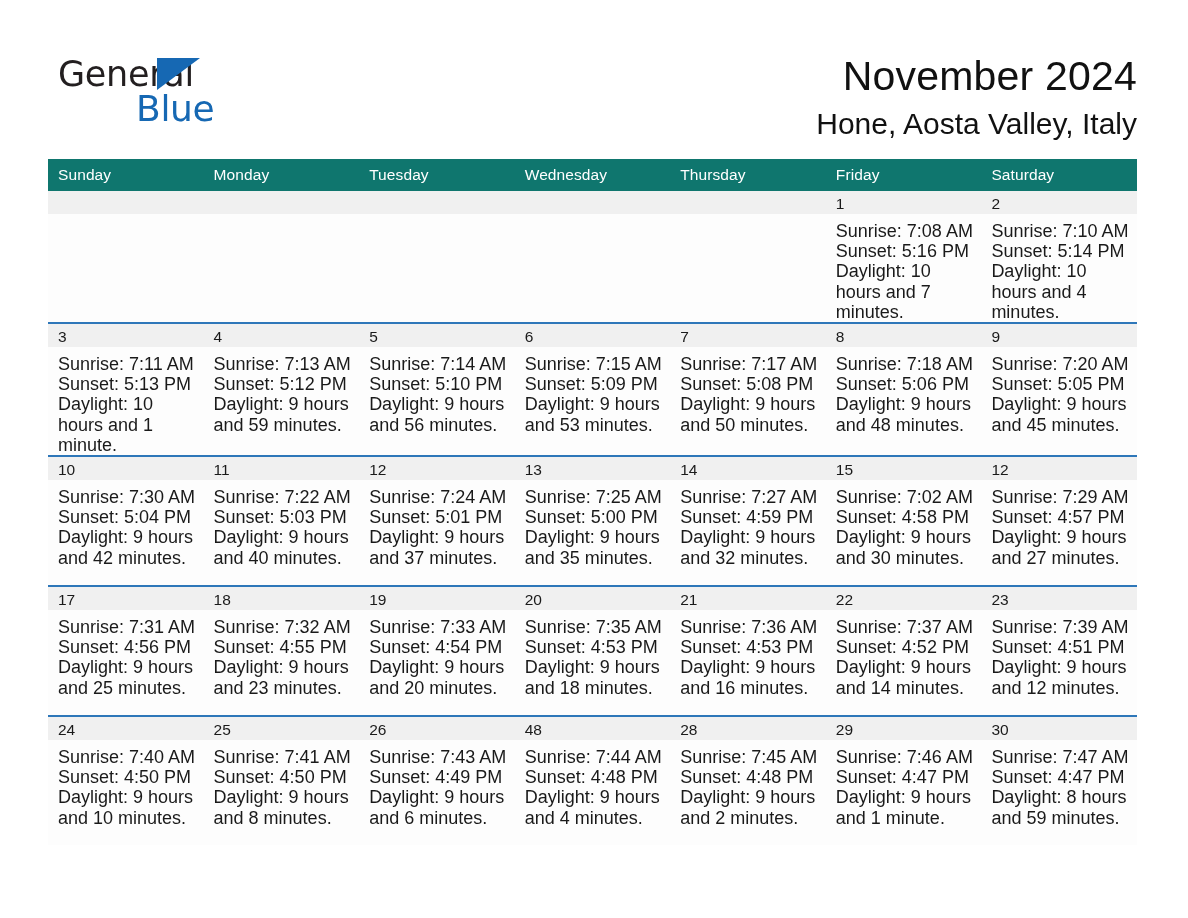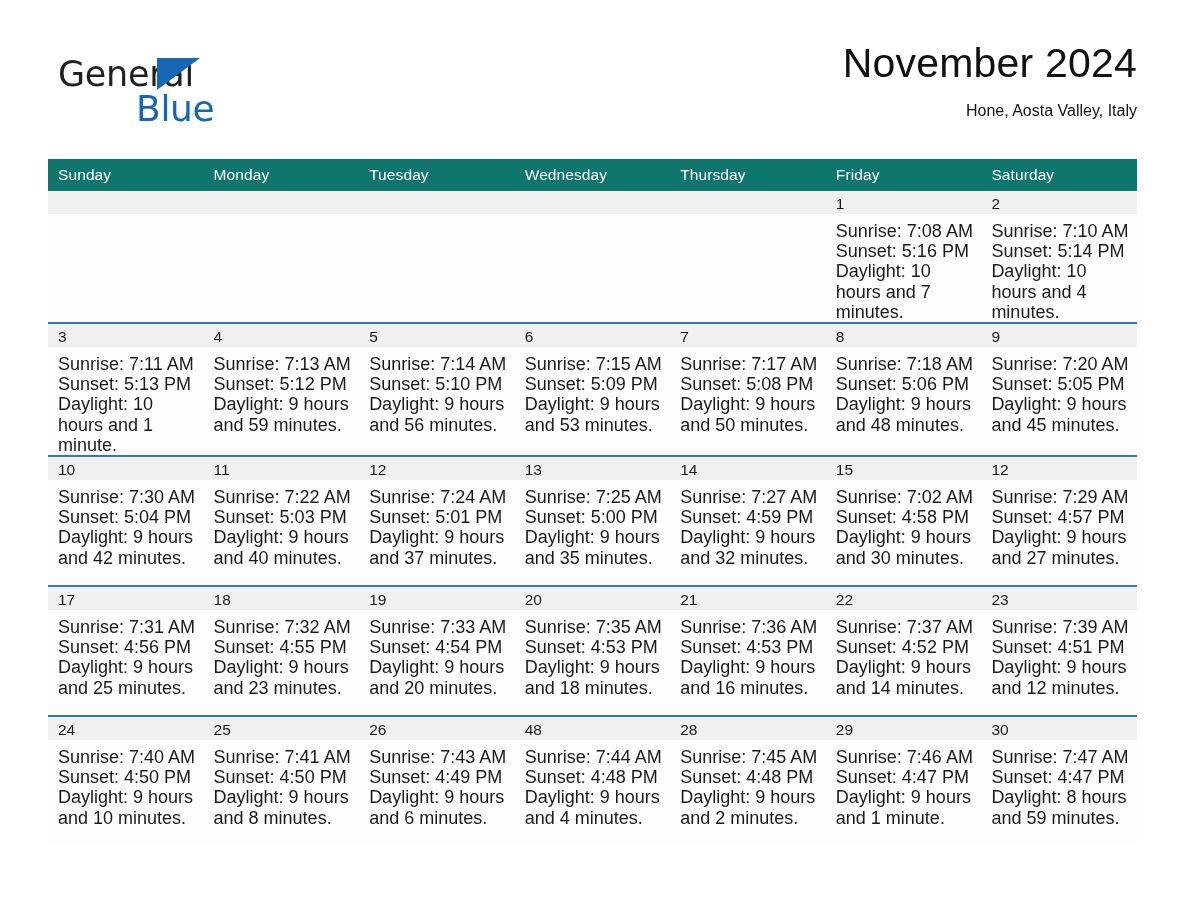--- a/index.html
+++ b/index.html
@@ -66,34 +66,34 @@
     font-size: 36px;
     line-height: 40px;
     color: #1668b3;
     letter-spacing: -0.3px;
     font-family: "DejaVu Sans", sans-serif;
   }
 
   .title-block {
     position: absolute;
     right: 0;
-    top: 0;
+    top: 13px;
     text-align: right;
   }
   .month-title {
     font-size: 41px;
     line-height: 50px;
     color: #111111;
     font-weight: normal;
     letter-spacing: 0.2px;
     white-space: nowrap;
   }
   .location-title {
     margin-top: 8px;
-    font-size: 16px;
+    font-size: 30px;
     line-height: 30px;
     color: #111111;
     font-weight: normal;
     white-space: nowrap;
   }
 
   
   .calendar {
     position: absolute;
     left: 48px;

